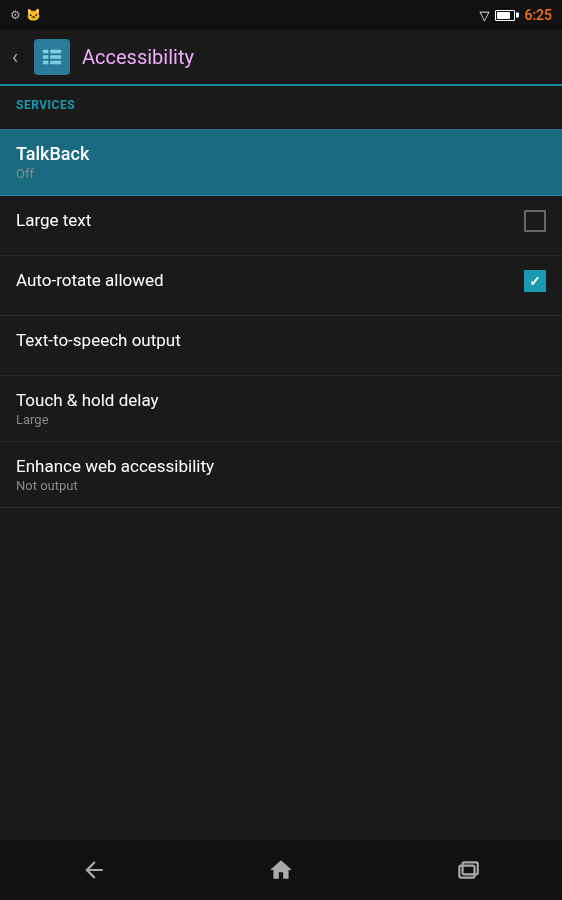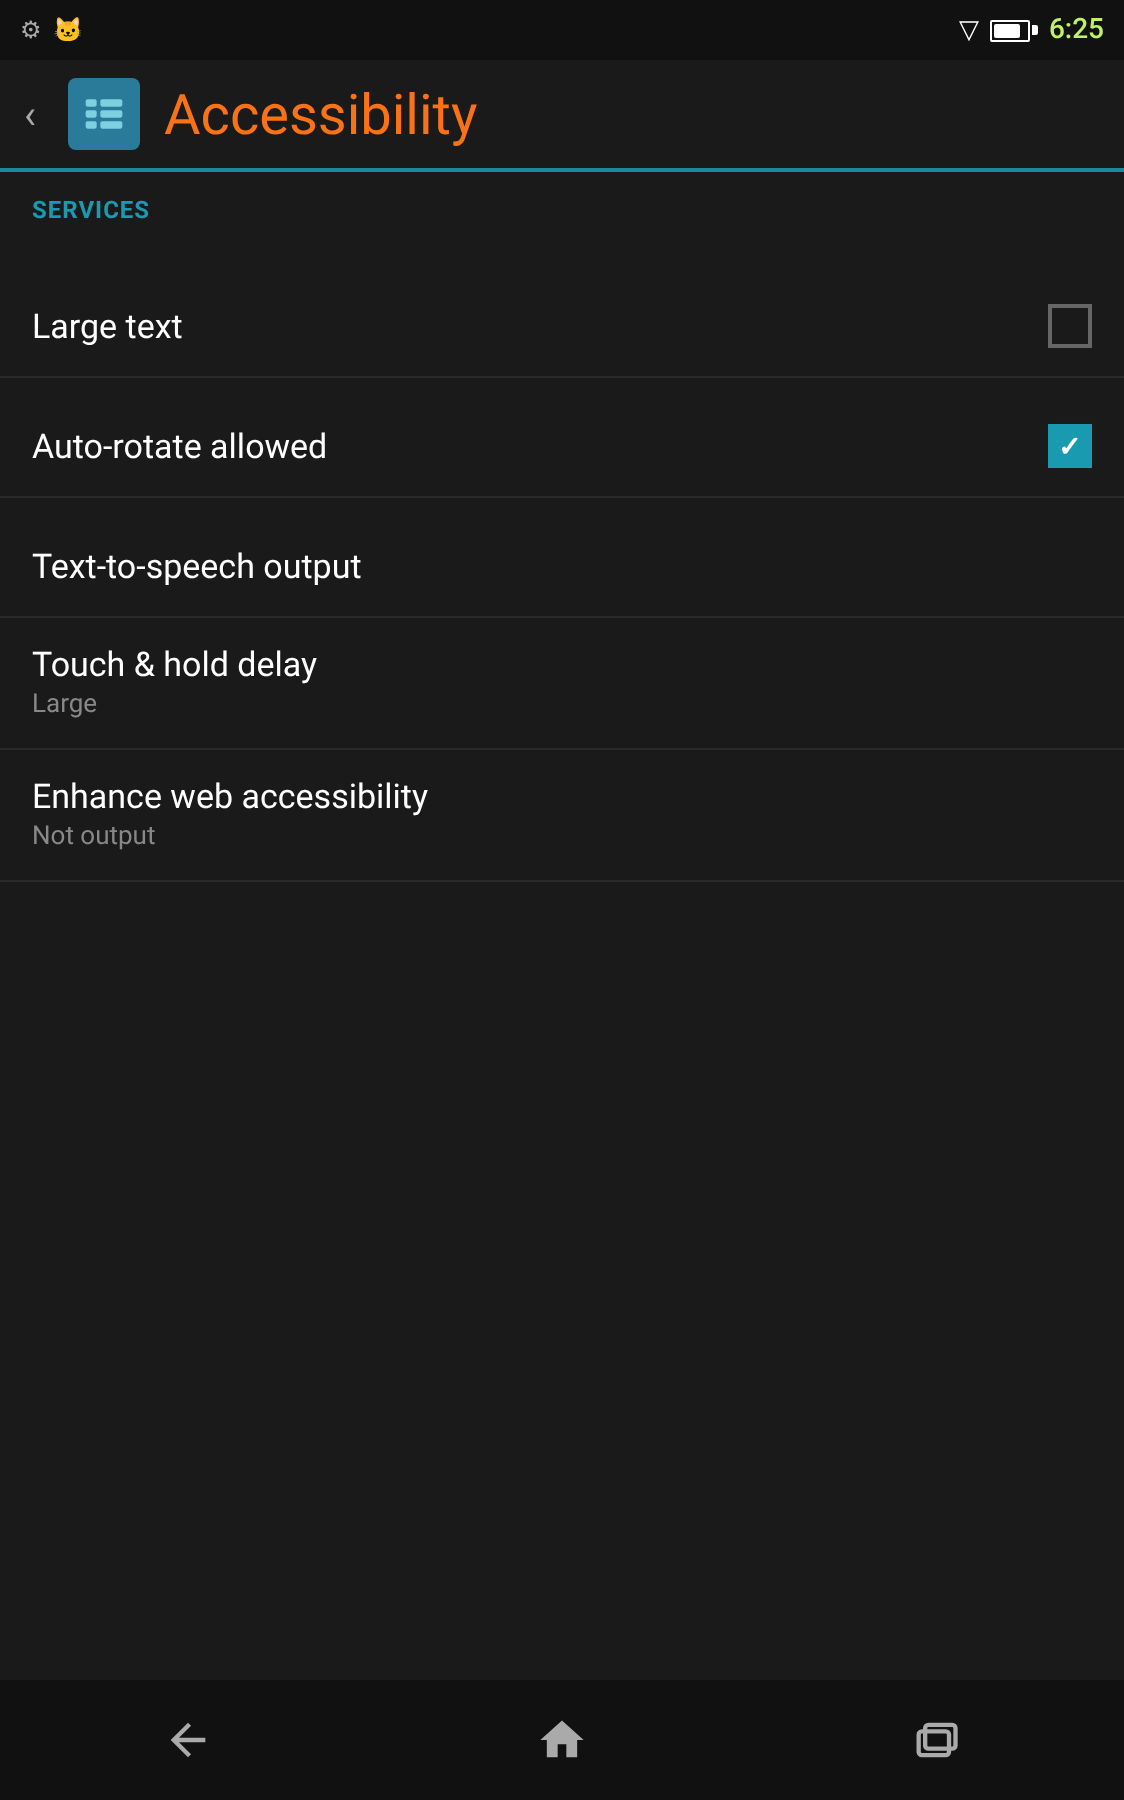--- a/index.html
+++ b/index.html
@@ -57,23 +57,23 @@
       width: 36px;
       height: 36px;
       background-color: #2a7a9a;
       border-radius: 4px;
       display: flex;
       align-items: center;
       justify-content: center;
     }
 
     .app-bar-title {
-      font-size: 28px;
+      font-size: 20px;
       font-weight: 400;
-      color: #f97316;
+      color: #f0abfc;
     }
 
     .back-arrow {
       color: #aaaaaa;
       font-size: 20px;
       cursor: pointer;
       margin-right: 4px;
     }
 
     
@@ -89,21 +89,21 @@
       color: #1a9ab0;
       letter-spacing: 0.5px;
       text-transform: uppercase;
     }
 
     
     .settings-item {
       padding: 14px 16px;
       border-bottom: 1px solid #2a2a2a;
       display: flex;
-      align-items: flex-end;
+      align-items: flex-start;
       justify-content: space-between;
       cursor: pointer;
       min-height: 60px;
     }
 
     .settings-item-text {
       flex: 1;
     }
 
     .settings-item-title {
@@ -207,21 +207,21 @@
       left: 1px;
       top: 1px;
       bottom: 1px;
       width: 70%;
       background-color: #ffffff;
       border-radius: 1px;
     }
 
     .time-text {
       font-size: 14px;
-      color: #bef264;
+      color: #f97316;
       font-weight: 500;
     }
   </style>
 </head>
 <body>
 
 <div class="status-bar">
   <div class="status-bar-left">
     <span style="color:#aaa;font-size:12px;">⚙</span>
     <span style="color:#aaa;font-size:12px;">🐱</span>
@@ -247,20 +247,24 @@
       <rect x="10" y="16" width="12" height="4" rx="1" fill="#7ecfdf"></rect>
     </svg>
   </div>
   <span class="app-bar-title">Accessibility</span>
 </div>
 
 <div class="content">
 
   <div class="section-header">SERVICES</div>
 
+  <div class="talkback-item">
+    <div class="settings-item-title">TalkBack</div>
+    <div class="settings-item-subtitle">Off</div>
+  </div>
 
 
   <div class="settings-item">
     <div class="settings-item-text">
       <div class="settings-item-title">Large text</div>
     </div>
     <div class="checkbox"></div>
   </div>
 
   <div class="settings-item">

